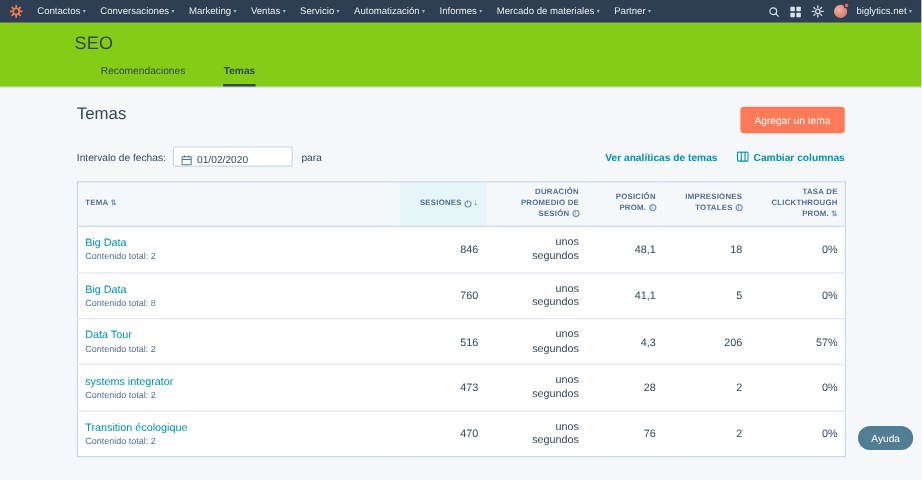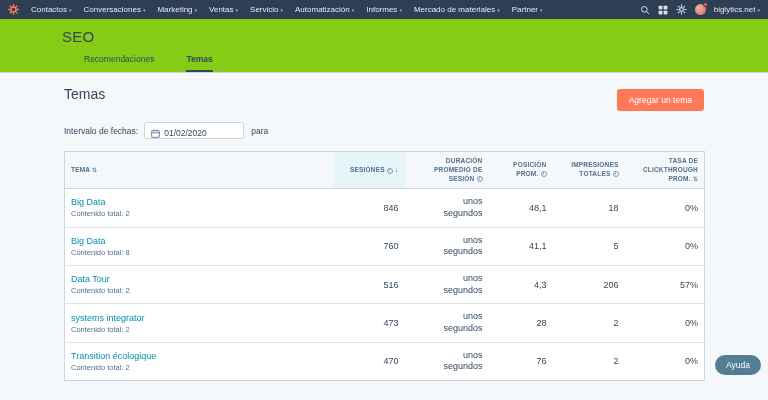--- a/index.html
+++ b/index.html
@@ -178,20 +178,31 @@
     <span class="date-input">
       <svg width="9" height="9" viewBox="0 0 16 16">
           <rect x="1.2" y="3" width="13.6" height="11.8" rx="1" fill="none" stroke="#516f90" stroke-width="1.5"></rect>
           <line x1="1.2" y1="6.8" x2="14.8" y2="6.8" stroke="#516f90" stroke-width="1.5"></line>
           <line x1="4.8" y1="1" x2="4.8" y2="4" stroke="#516f90" stroke-width="1.5"></line>
           <line x1="11.2" y1="1" x2="11.2" y2="4" stroke="#516f90" stroke-width="1.5"></line>
         </svg>
       <span>01/02/2020</span>
     </span>
     <span class="filter-sep">para</span>
+    <span class="filter-links">
+      <span class="teal-link">Ver analíticas de temas</span>
+      <span class="teal-link">
+        <svg width="10" height="9" viewBox="0 0 16 14">
+            <rect x="1" y="1" width="14" height="12" rx="1" fill="none" stroke="#0091ae" stroke-width="1.5"></rect>
+            <line x1="6" y1="1" x2="6" y2="13" stroke="#0091ae" stroke-width="1.5"></line>
+            <line x1="11" y1="1" x2="11" y2="13" stroke="#0091ae" stroke-width="1.5"></line>
+          </svg>
+        <span>Cambiar columnas</span>
+      </span>
+    </span>
   </div>
 
   <table>
     <thead>
       <tr>
         <th class="col-topic">
           <span>TEMA</span> <span class="sort-icon">⇅</span>
         </th>
         <th class="col-sessions sorted">
           <span>SESIONES</span> <i class="info-icon">i</i> <span class="sort-active">↓</span>

